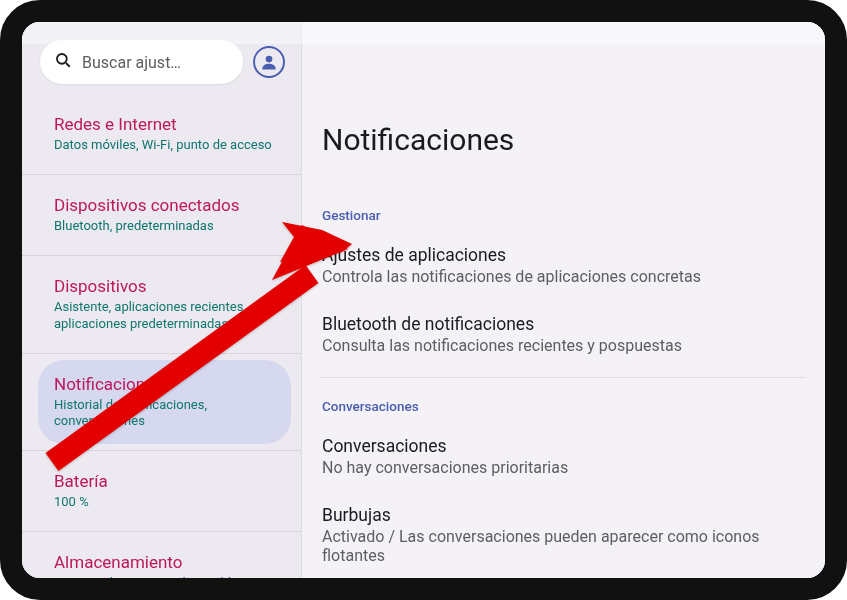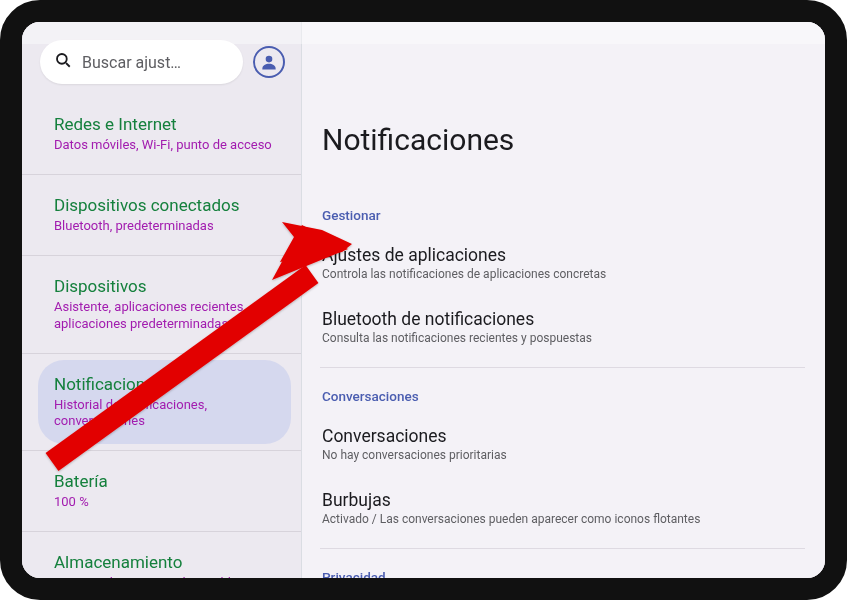--- a/index.html
+++ b/index.html
@@ -65,41 +65,41 @@
     }
     .side-item.selected {
       background: #d5d8ee;
       border-radius: 26px;
       margin: 0 10px 0 16px;
       padding-left: 16px; padding-right: 16px;
     }
     .side-divider {
       height: 1px; background: #d7d3db; margin: 6px 0;
     }
-    .side-title { font-size: 17px; color: #15803d; margin-bottom: 3px; }
-    .side-sub { font-size: 13px; color: #a21caf; line-height: 1.3; }
+    .side-title { font-size: 17px; color: #be185d; margin-bottom: 3px; }
+    .side-sub { font-size: 13px; color: #0f766e; line-height: 1.3; }
     
     .main {
       flex: 1; background: #f4f2f7; overflow: hidden;
       padding: 0 20px 0 18px;
     }
     .page-title {
       font-size: 30px; color: #1b1b1f; font-weight: 400;
       padding: 100px 0 36px 2px;
     }
     .section-label {
       font-size: 13.5px; color: #4a5db0; font-weight: 500;
       padding: 14px 2px 10px;
     }
     .setting-item {
       padding: 12px 2px 16px;
       cursor: pointer;
     }
     .setting-title { font-size: 17.5px; color: #1b1b1f; margin-bottom: 2px; }
-    .setting-sub { font-size: 12px; color: #5e5e62; }
+    .setting-sub { font-size: 16px; color: #5e5e62; }
     .section-divider {
       height: 1px; background: #dedae2; margin: 6px 0;
     }
     
     .arrow-overlay {
       position: absolute; left: 0; top: 0; width: 100%; height: 100%;
       pointer-events: none; z-index: 50;
     }
     
     .status-fade {

